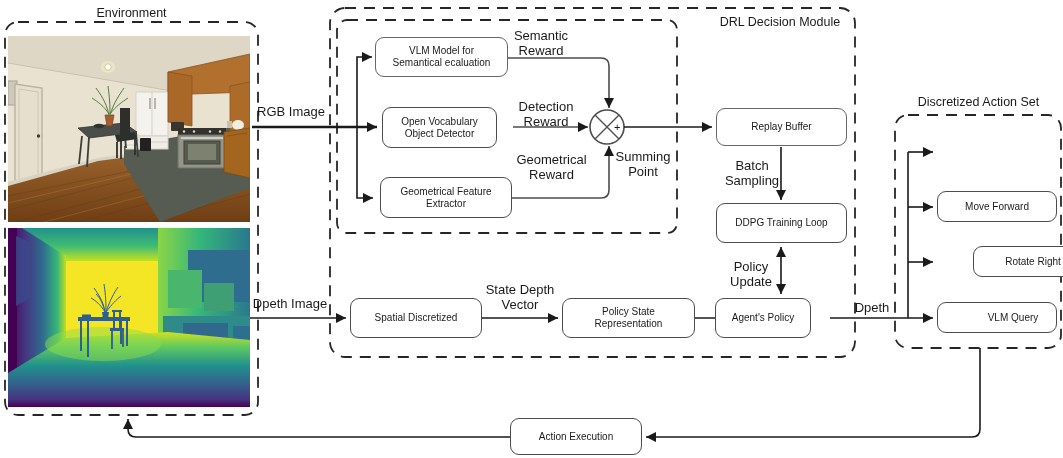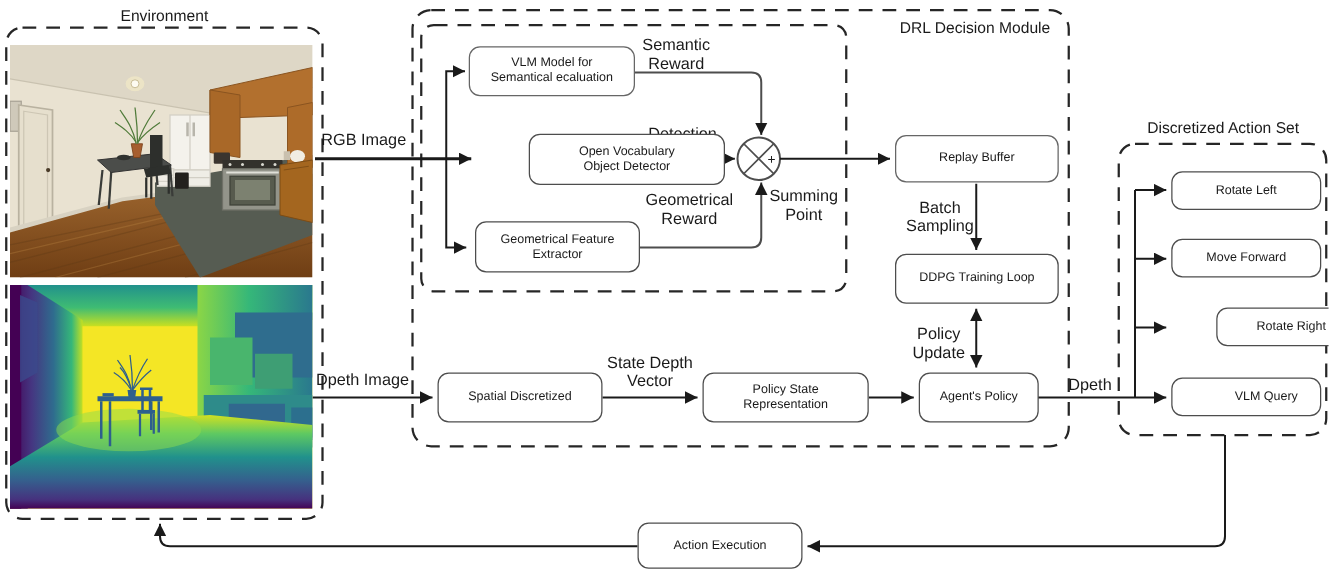--- a/index.html
+++ b/index.html
@@ -242,31 +242,30 @@
       <rect x="102" y="100" width="14" height="3" stroke="none"></rect>
       <g stroke-width="1.8" fill="none">
         <path d="M104,103 V121"></path>
           <path d="M115,103 V119"></path>
       </g>
     </g>
   </svg>
 
   <div class="box" style="left:375px;top:37px;width:133px;height:40px;border-color:#666;">VLM Model for
 Semantical ecaluation</div>
-  <div class="box" style="left:382px;top:107px;width:157px;height:41px;margin-left:41px;">Open Vocabulary
+  <div class="box" style="left:382px;top:107px;width:115px;height:41px;">Open Vocabulary
 Object Detector</div>
   <div class="box" style="left:380px;top:177px;width:132px;height:41px;">Geometrical Feature
 Extractor</div>
   <div class="box" style="left:716px;top:108px;width:131px;height:38px;border-color:#666;">Replay Buffer</div>
   <div class="box" style="left:716px;top:203px;width:131px;height:40px;">DDPG Training Loop</div>
-  <div class="box" style="left:735px;top:298px;width:96px;height:40px;">Agent's Policy</div>
+  <div class="box" style="left:715px;top:298px;width:96px;height:40px;">Agent's Policy</div>
   <div class="box" style="left:350px;top:298px;width:132px;height:40px;">Spatial Discretized</div>
   <div class="box" style="left:562px;top:298px;width:133px;height:40px;">Policy State
 Representation</div>
-  <div class="box" style="left:937px;top:137px;width:120px;height:31px;">Rotate Left</div>
   <div class="box" style="left:937px;top:191px;width:120px;height:31px;">Move Forward</div>
   <div class="box" style="left:973px;top:246px;width:120px;height:31px;">Rotate Right</div>
   <div class="box" style="left:937px;top:302px;width:120px;height:31px;padding-left:32px;">VLM Query</div>
   <div class="box" style="left:510px;top:418px;width:132px;height:37px;">Action Execution</div>
 
   <div class="lbl" style="left:252px;top:104px;width:78px;">RGB Image</div>
   <div class="lbl" style="left:250px;top:296px;width:80px;">Dpeth Image</div>
   <div class="lbl" style="left:496px;top:28px;width:90px;">Semantic
 Reward</div>
   <div class="lbl" style="left:501px;top:99px;width:90px;">Detection

